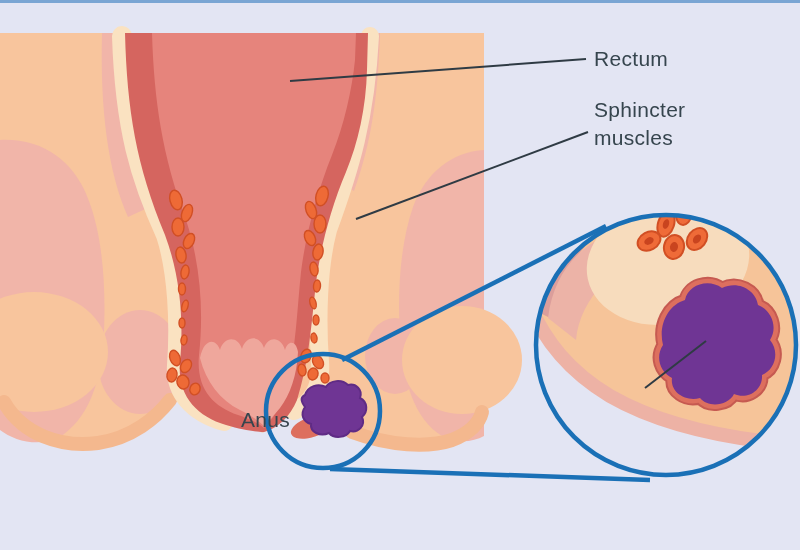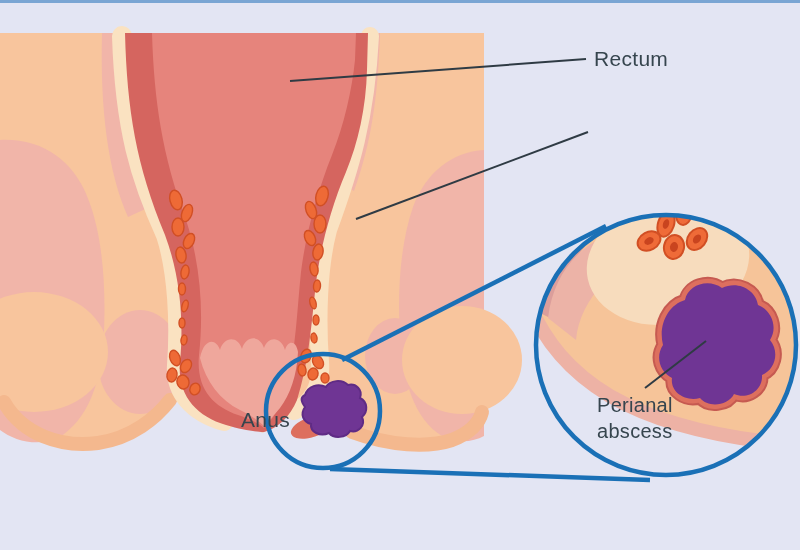--- a/index.html
+++ b/index.html
@@ -223,17 +223,17 @@
     <circle cx="666" cy="345" r="130" fill="none" stroke="#1a70b6" stroke-width="4.5"></circle>
   </g>
 
   <g stroke="#2f3b44" stroke-width="2">
     <line x1="290" y1="81" x2="586" y2="59"></line>
     <line x1="356" y1="219" x2="588" y2="132"></line>
   </g>
 </svg>
 
 <div class="label" style="left:594px;top:45px;">Rectum</div>
+<div class="label" style="left:594px;top:96px;">Sphincter
+muscles</div>
 <div class="label" style="left:205px;top:406px;margin-left:36px;">Anus</div>
-<div class="label small" style="left:597px;top:392px;">Perianal
-abscess</div>
 
 </div>
 
 </body></html>

